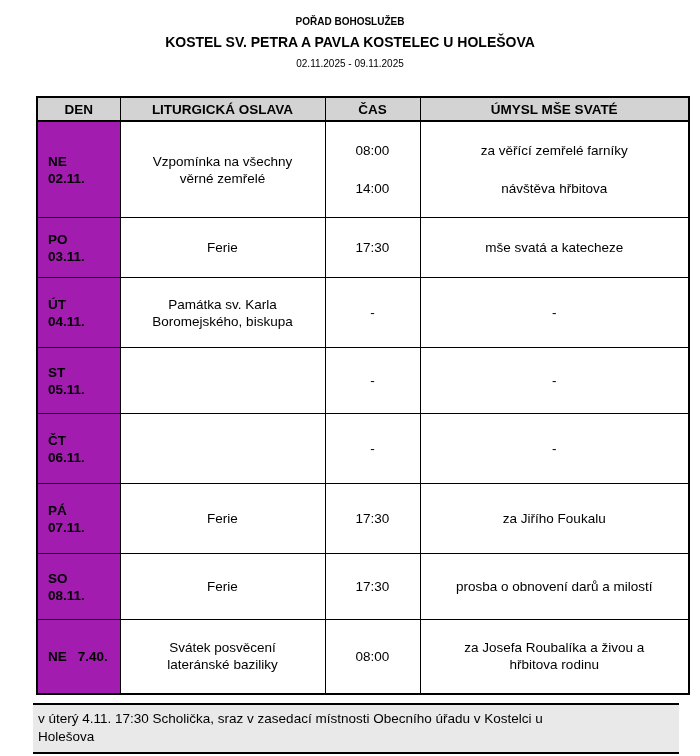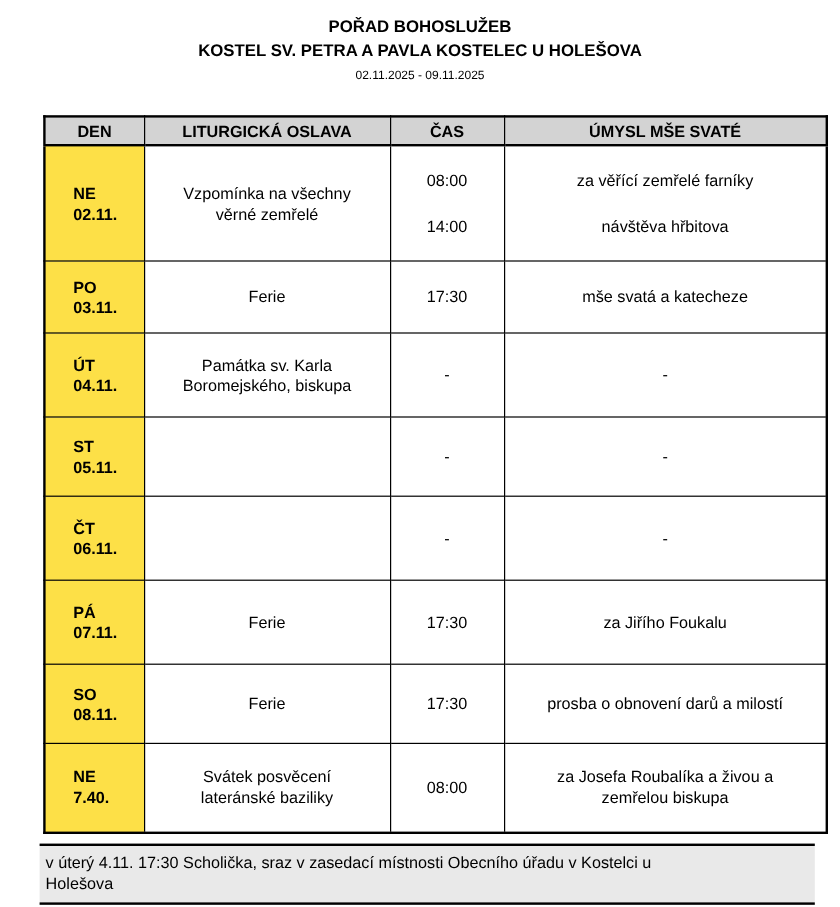--- a/index.html
+++ b/index.html
@@ -4,39 +4,39 @@
 <style>
   * { box-sizing: border-box; }
   html, body { margin: 0; padding: 0; }
   body {
     width: 700px; height: 756px;
     background: #ffffff; color: #000000;
     font-family: "Liberation Sans", "DejaVu Sans", sans-serif;
     font-size: 13.5px;
   }
   .doc-header { text-align: center; padding-top: 13px; }
-  .doc-title    { font-size: 14px; font-weight: bold; line-height: 18px; }
+  .doc-title    { font-size: 10px; font-weight: bold; line-height: 18px; }
   .doc-subtitle { font-size: 14px; font-weight: bold; line-height: 18px; margin-top: 2px; }
   .doc-daterange{ font-size: 10px; line-height: 17px; margin-top: 4px; }
 
   table.schedule {
     border-collapse: collapse; table-layout: fixed;
     width: 652px; margin: 24px 0 0 36px;
     border: 2px solid #000;
   }
   .schedule th, .schedule td { border: 1px solid #000; }
   .schedule th {
     background: #d3d3d3; font-weight: bold; font-size: 13.5px;
     height: 24px; padding: 2px 4px; border-bottom: 2px solid #000; margin-top: 41px;
   }
   .schedule td {
     font-size: 13.5px; text-align: center; vertical-align: middle;
     padding: 3px 8px; line-height: 17px;
   }
-  td.den { background: #fde047; text-align: left; font-weight: bold; padding-left: 23px; }
+  td.den { background: #a21caf; text-align: left; font-weight: bold; padding-left: 10px; }
   td.den .day { display: inline-block; min-width: 26px; }
   td.feast, td.umysl { white-space: pre-line; }
   .stack { display: flex; flex-direction: column; gap: 21px; align-items: center; justify-content: center; }
 
   tr.r0 td { height: 96px; }
   tr.r1 td { height: 60px; }
   tr.r2 td { height: 70px; }
   tr.r3 td { height: 66px; }
   tr.r4 td { height: 70px; }
   tr.r5 td { height: 70px; }
@@ -164,21 +164,21 @@
 
       <tr class="r7">
         <td class="den">
           <span class="day">NE</span>
           <span class="date">7.40.</span>
         </td>
         <td class="feast">Svátek posvěcení
 lateránské baziliky</td>
         <td class="cas">08:00</td>
         <td class="umysl">za Josefa Roubalíka a živou a
-zemřelou biskupa</td>
+hřbitova rodinu</td>
       </tr>
 
     </tbody>
   </table>
 
   <div class="footer-note">v úterý 4.11. 17:30 Scholička, sraz v zasedací místnosti Obecního úřadu v Kostelci u
 Holešova</div>
 
 </div>
 

